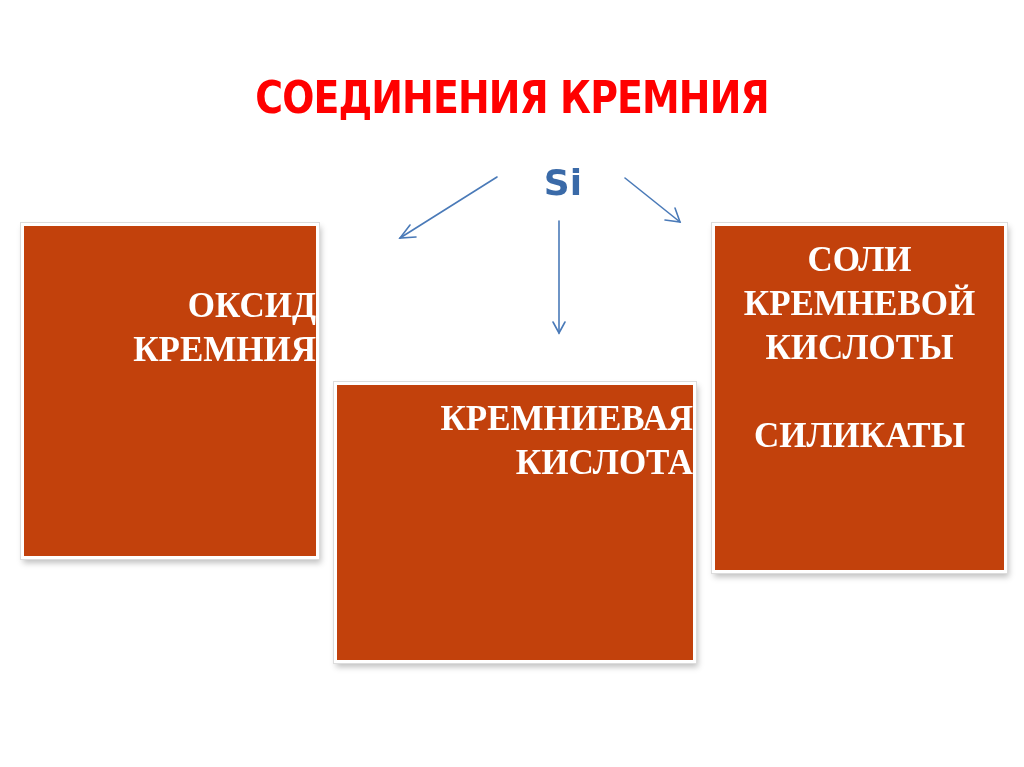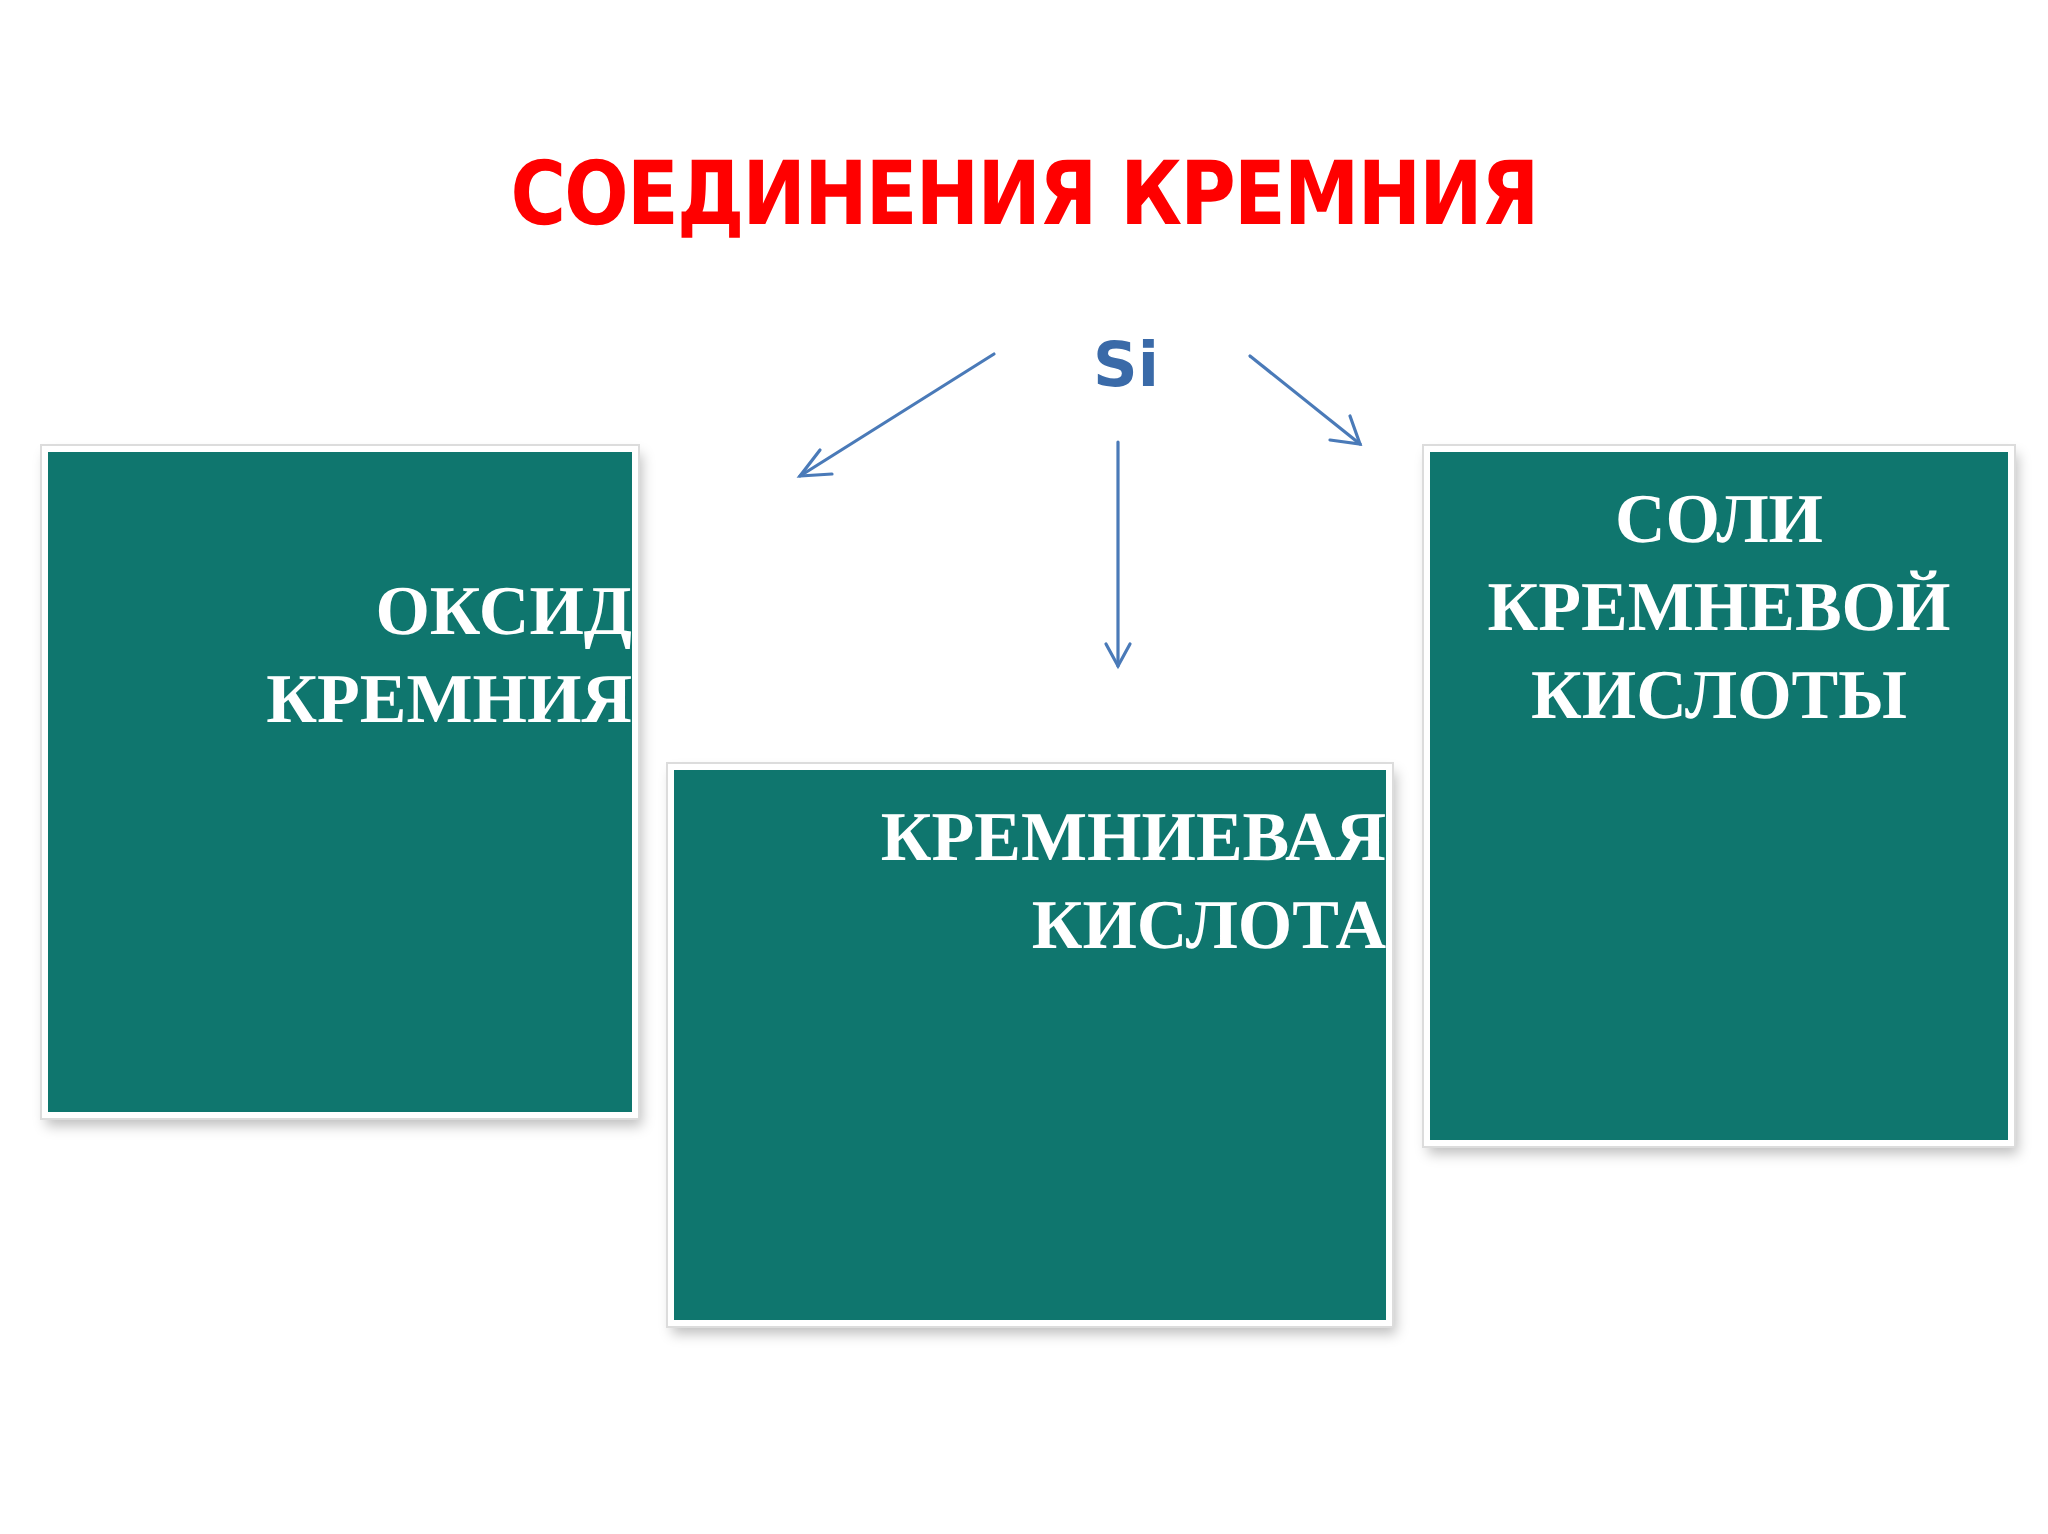--- a/index.html
+++ b/index.html
@@ -11,26 +11,26 @@
       position: absolute; left: 0; top: 68px; width: 1024px;
       text-align: center; color: #ff0000;
       font-family: "DejaVu Sans", sans-serif; font-weight: bold;
       font-size: 44px; letter-spacing: -1px; line-height: 60px;
       transform: scaleX(0.86); transform-origin: 512px 0;
     }
     .element {
       position: absolute; left: 528px; top: 158px; width: 70px;
       text-align: center; color: #3a6aa8;
       font-family: "DejaVu Sans", sans-serif; font-weight: bold;
-      font-size: 31px; line-height: 50px;
+      font-size: 36px; line-height: 50px;
     }
     svg.arrows { position: absolute; left: 0; top: 0; width: 1024px; height: 767px; }
     .card {
       position: absolute; box-sizing: border-box;
-      background: #0f766e;
+      background: #c2410c;
       border: 3px solid #ffffff;
       outline: 1px solid #dcdcdc;
       box-shadow: 2px 4px 6px rgba(0,0,0,0.25);
       color: #ffffff; text-align: center;
     }
     .card .label {
       font-family: "Liberation Serif", serif; font-weight: bold;
       font-size: 35px; line-height: 44px; white-space: pre-line;
       display: block;
     }
@@ -80,13 +80,14 @@
 
 <div class="card" id="card-mid">
   <span class="label">КРЕМНИЕВАЯ
 КИСЛОТА</span>
 </div>
 
 <div class="card" id="card-right">
   <span class="label">СОЛИ
 КРЕМНЕВОЙ
 КИСЛОТЫ</span>
+  <span class="label label2">СИЛИКАТЫ</span>
 </div>
 
 </body></html>

